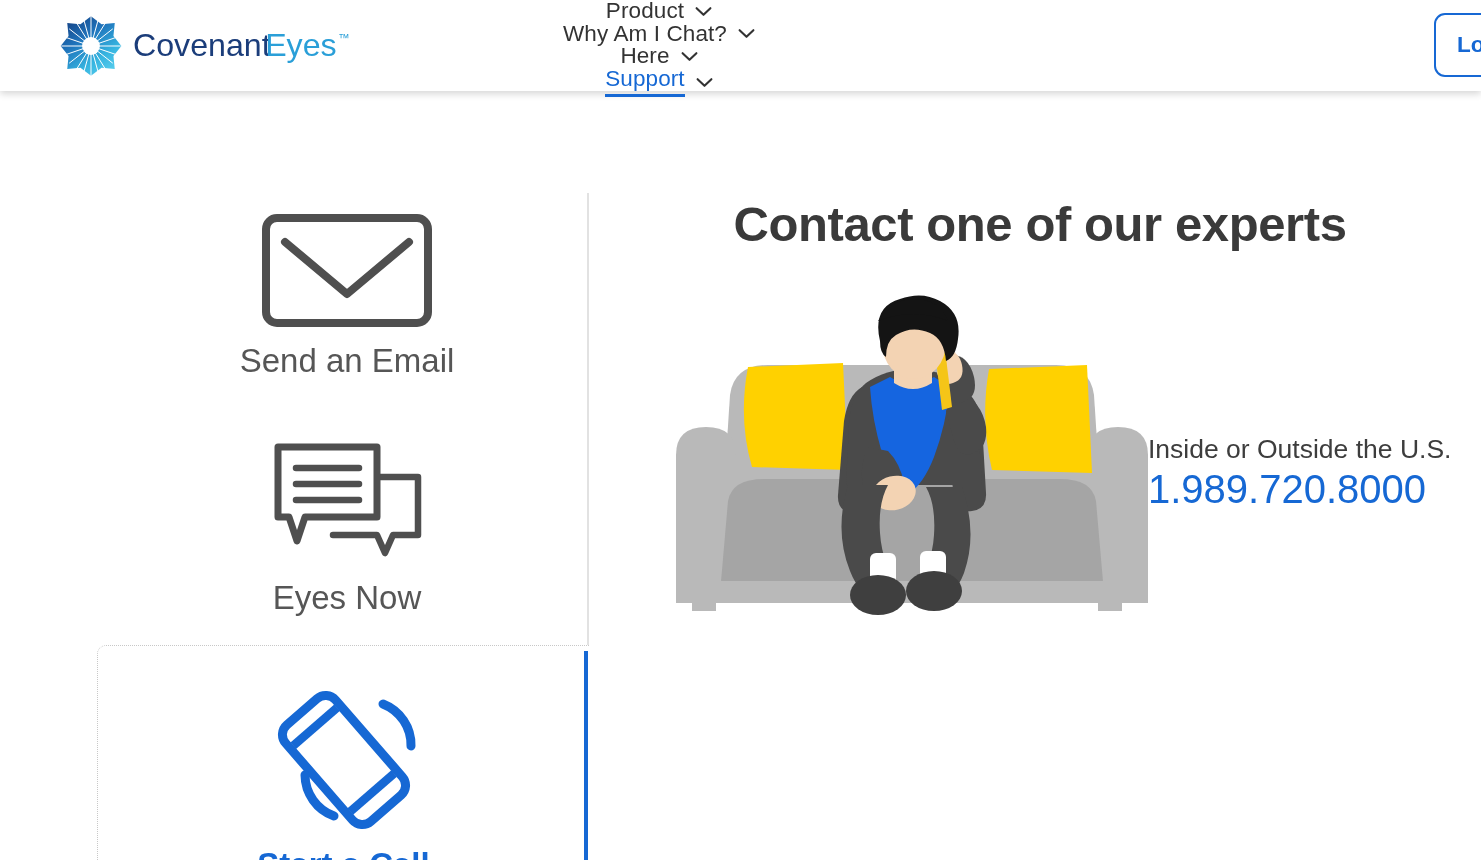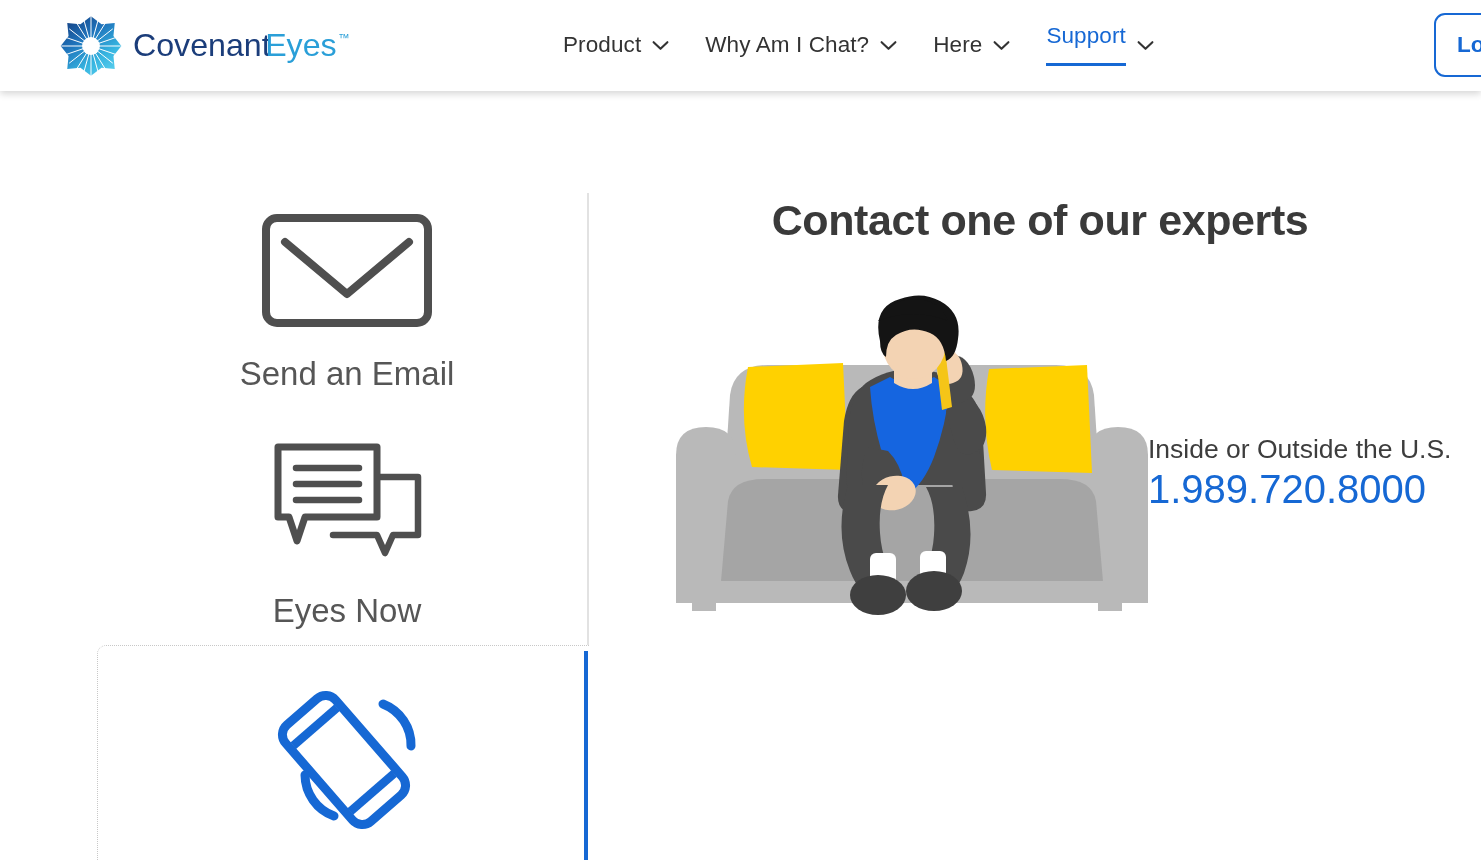--- a/index.html
+++ b/index.html
@@ -47,41 +47,42 @@
   .brand-wordmark { display: block; height: 40px; }
 
   .main-nav {
     position: absolute;
     left: 545px;
     top: 0;
     height: 91px;
     display: flex;
     align-items: center;
     gap: 0px;
+    flex-direction: column;
   }
   .nav-item {
     display: flex;
     align-items: center;
     gap: 11px;
     padding: 0 18px;
     height: 91px;
     cursor: pointer;
     position: relative;
     white-space: nowrap;
   }
   .nav-label {
     font-size: 22.5px;
     color: #333333;
     letter-spacing: 0.1px;
     line-height: 1;
   }
   .nav-item.active .nav-label {
     color: #1668d4;
     border-bottom: 3px solid #1668d4;
-    padding-bottom: 16px;
+    padding-bottom: 4px;
   }
   .chev { width: 17px; height: 11px; display: block; flex: none; }
   .chev path { stroke: #333333; stroke-width: 2.1; fill: none;
                stroke-linecap: round; stroke-linejoin: round; }
   .nav-item.active .chev path { stroke: #333333; }
 
   .login-btn {
     position: absolute;
     left: 1434px;
     top: 13px;
@@ -135,21 +136,20 @@
     display: flex;
     flex-direction: column;
     align-items: center;
     cursor: pointer;
   }
   .option-label {
     font-size: 33px;
     color: #565656;
     line-height: 1.05;
     white-space: nowrap;
-    margin-top: 13px;
   }
 
   .opt-email { top: 122px; }
   .opt-email .icon-wrap { margin-bottom: 16px; }
 
   .opt-chat  { top: 352px; }
   .opt-chat .icon-wrap { margin-bottom: 14px; }
 
   .opt-call {
     top: 554px;
@@ -181,21 +181,21 @@
 
   
   .right-panel { position: absolute; left: 588px; top: 0; width: 893px; height: 769px; }
 
   .page-title {
     position: absolute;
     left: 52px;
     top: 105px;
     width: 800px;
     text-align: center;
-    font-size: 43px;
+    font-size: 49px;
     font-weight: bold;
     color: #3a3a3a;
     font-family: "Liberation Sans Narrow", "Liberation Sans", sans-serif;
     letter-spacing: -0.4px;
     white-space: nowrap;
   }
 
   .illustration {
     position: absolute;
     left: 74px;

